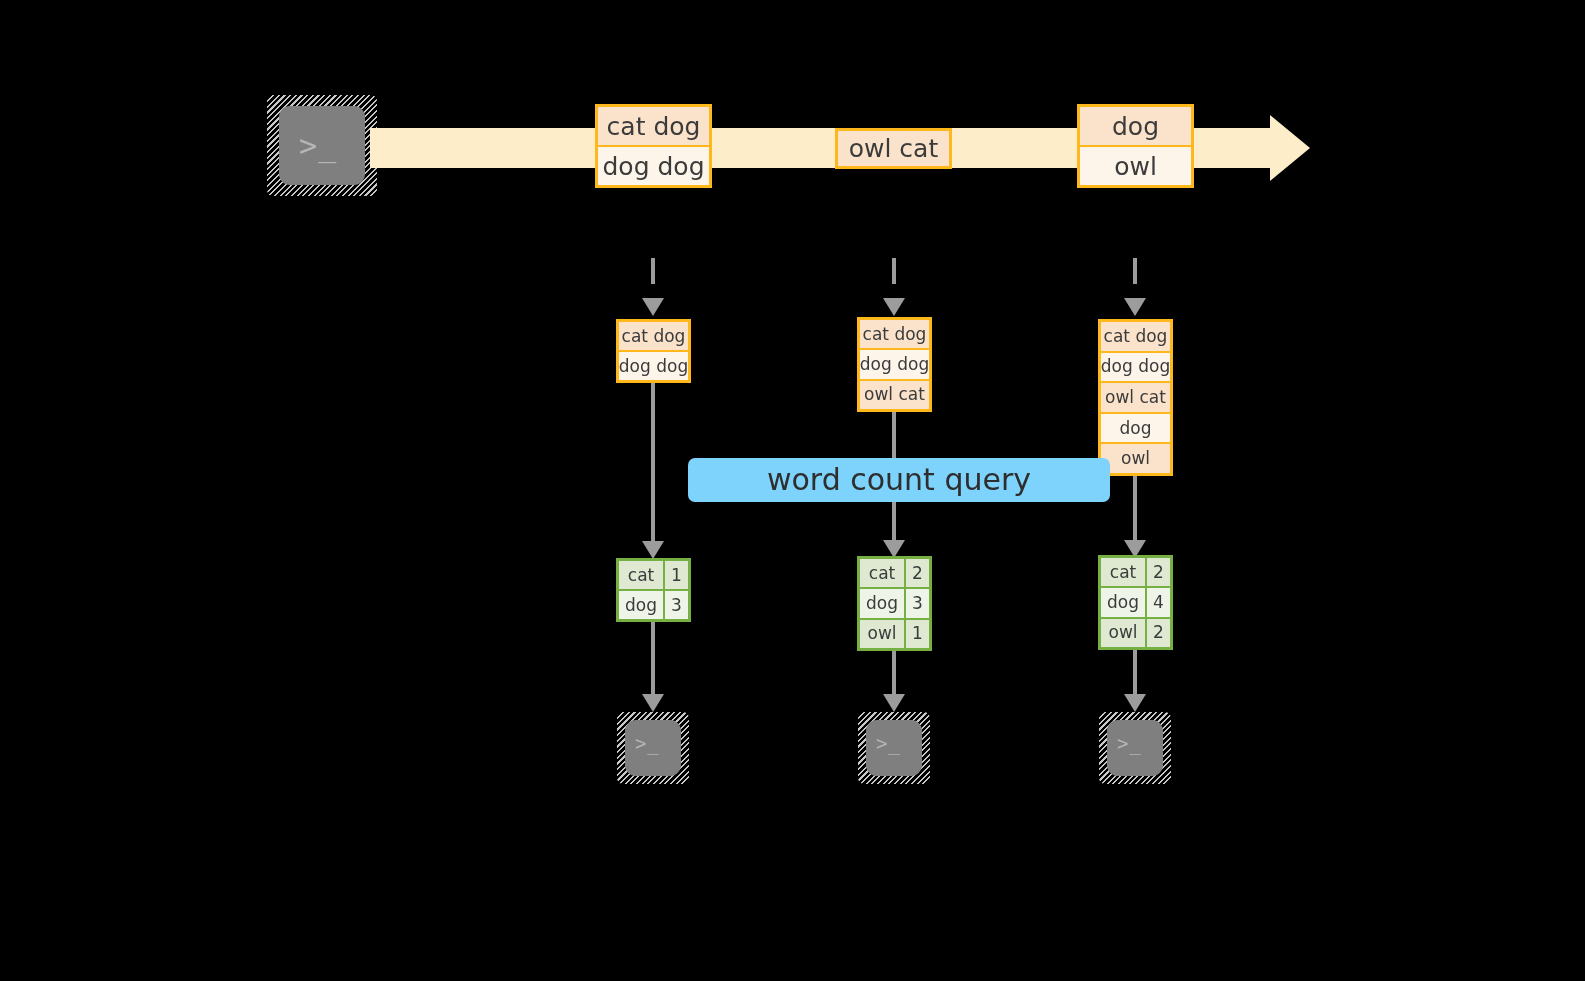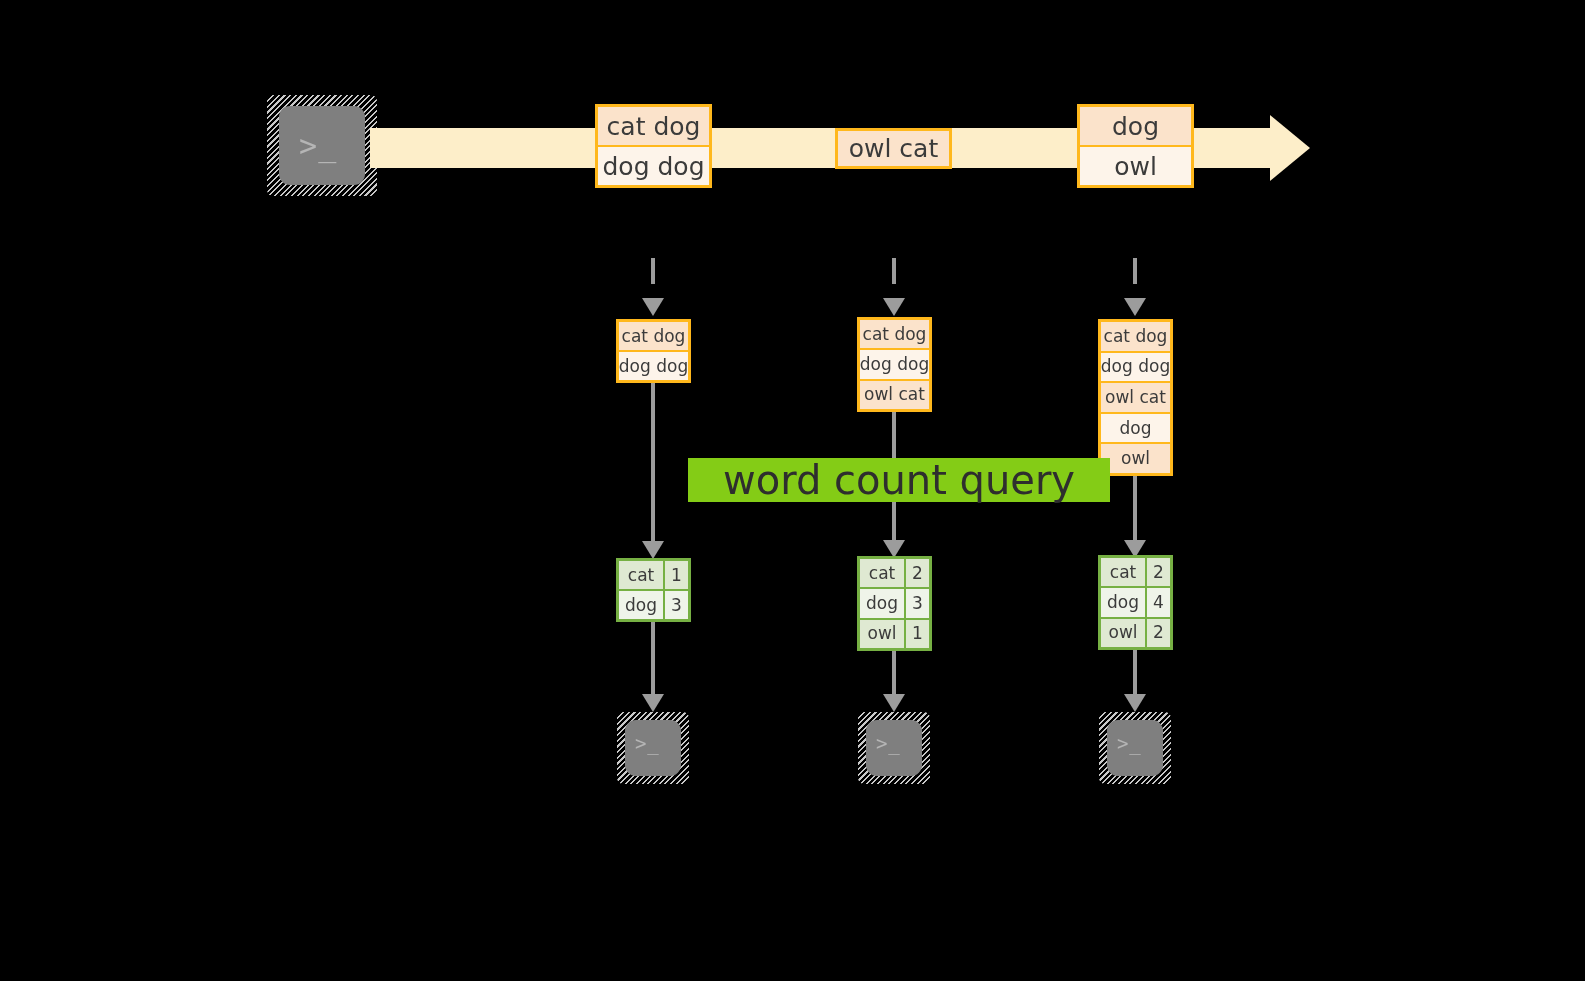--- a/index.html
+++ b/index.html
@@ -146,28 +146,29 @@
     width: 0;
     height: 0;
     border-style: solid;
     border-width: 18px 11px 0 11px;
     border-color: #9c9c9c transparent transparent transparent;
   }
 
   
   .labelband {
     position: absolute;
-    background: #84cc16;
+    background: #7dd3fc;
     display: flex;
     align-items: center;
     justify-content: center;
     color: #2e2e2e;
-    font-size: 40px;
+    font-size: 30px;
     line-height: 1;
     white-space: nowrap;
+    border-radius: 7px;
   }
 </style>
 </head>
 <body>
 
 <div id="canvas">
 
   <div class="terminal" style="left:267px; top:95px; width:110px; height:101px;">
     <div class="hatch"></div>
     <div class="face" style="left:12px; top:11px; right:12px; bottom:11px;"></div>

